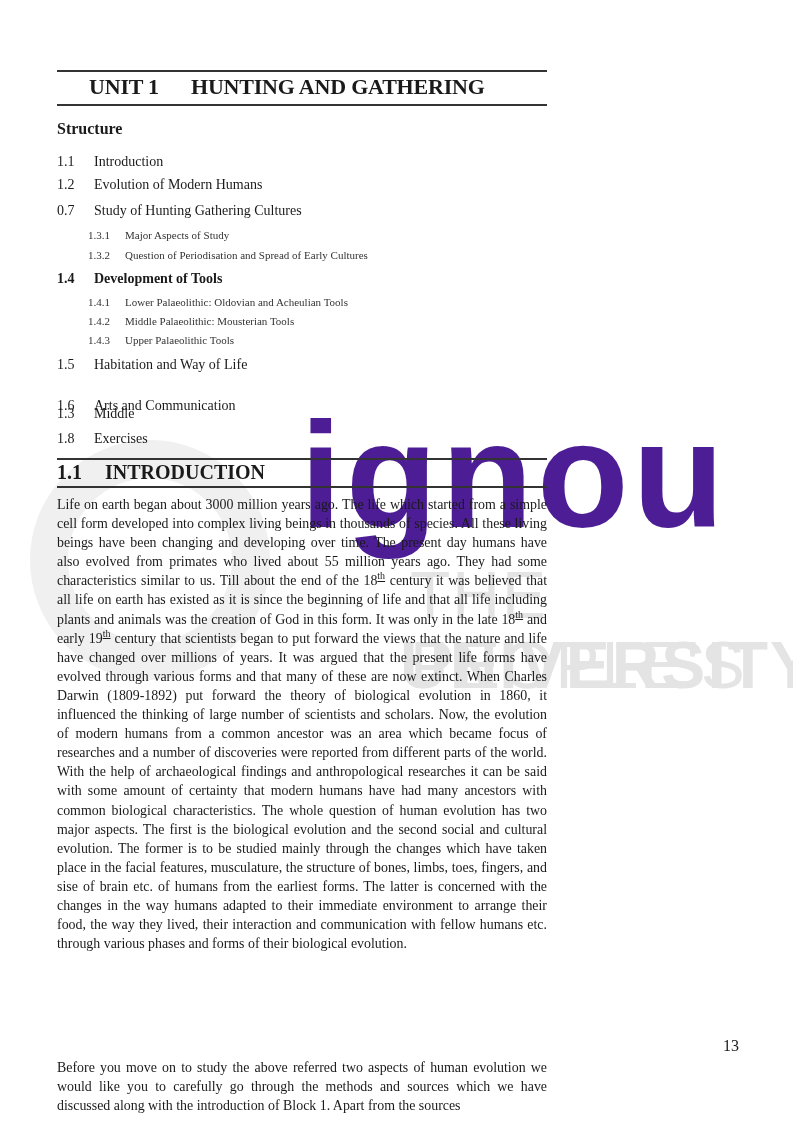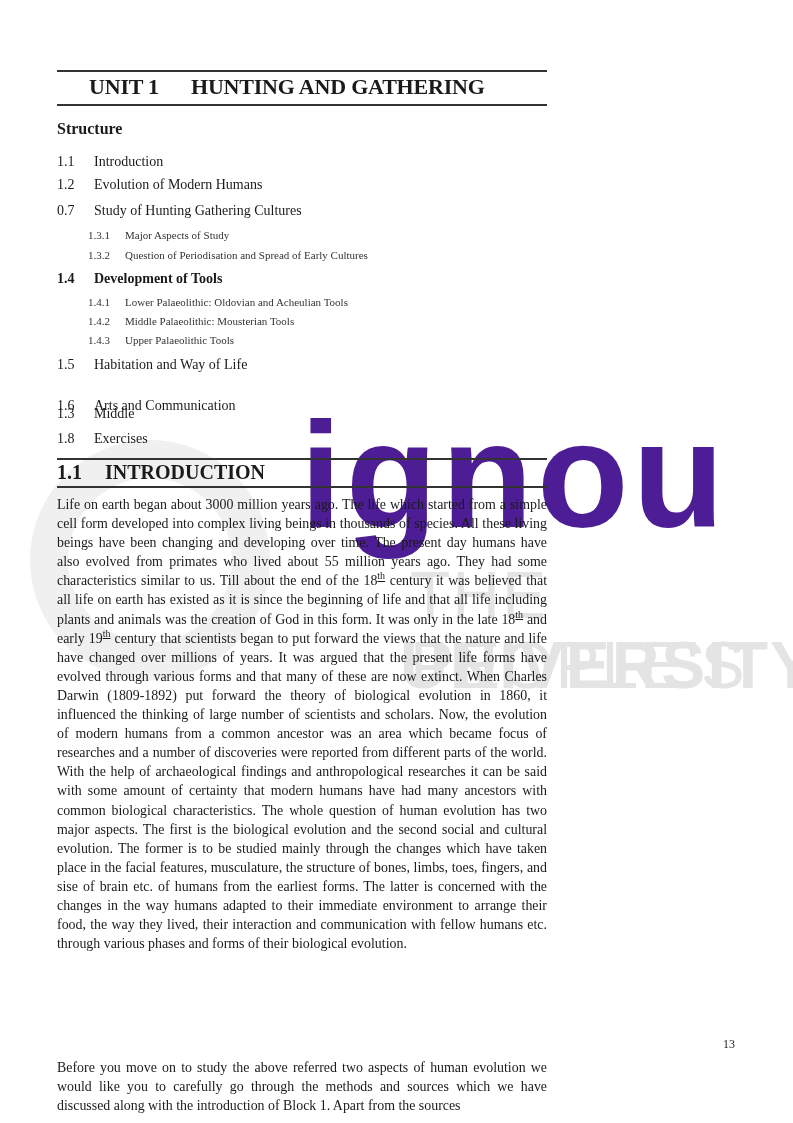--- a/index.html
+++ b/index.html
@@ -21,21 +21,21 @@
     .structure-head { position: absolute; left: 0; top: 120px; font-size: 16px; font-weight: bold; }
     .toc { position: absolute; left: 0; top: 0; width: 490px; }
     .toc-item { position: absolute; left: 0; font-size: 14px; white-space: nowrap; }
     .toc-item .n { display: inline-block; width: 37px; }
     .toc-sub { position: absolute; left: 31px; font-size: 11px; white-space: nowrap; color: #333; }
     .toc-sub .n { display: inline-block; width: 37px; }
     .sec-title { position: absolute; left: 0; top: 461px; font-size: 20px; font-weight: bold; white-space: nowrap; }
     .sec-title .n { display: inline-block; width: 48px; }
     .para { position: absolute; left: 0; width: 490px; font-size: 13.9px; line-height: 19.1px; text-align: justify; }
     .para sup { font-size: 10px; line-height: 0; text-decoration: underline; }
-    .page-num { position: absolute; left: 723px; top: 1037px; font-size: 12px; z-index: 1; }
+    .page-num { position: absolute; left: 723px; top: 1037px; font-size: 16px; z-index: 1; }
   </style>
 </head>
 <body>
 
 <div class="watermark">
   <div class="wm-logo"></div>
   <div class="wm-text wm-ignou">ignou</div>
   <div class="wm-text wm-people">THE PEOPLE'S</div>
   <div class="wm-text wm-univ">UNIVERSITY</div>
 </div>

